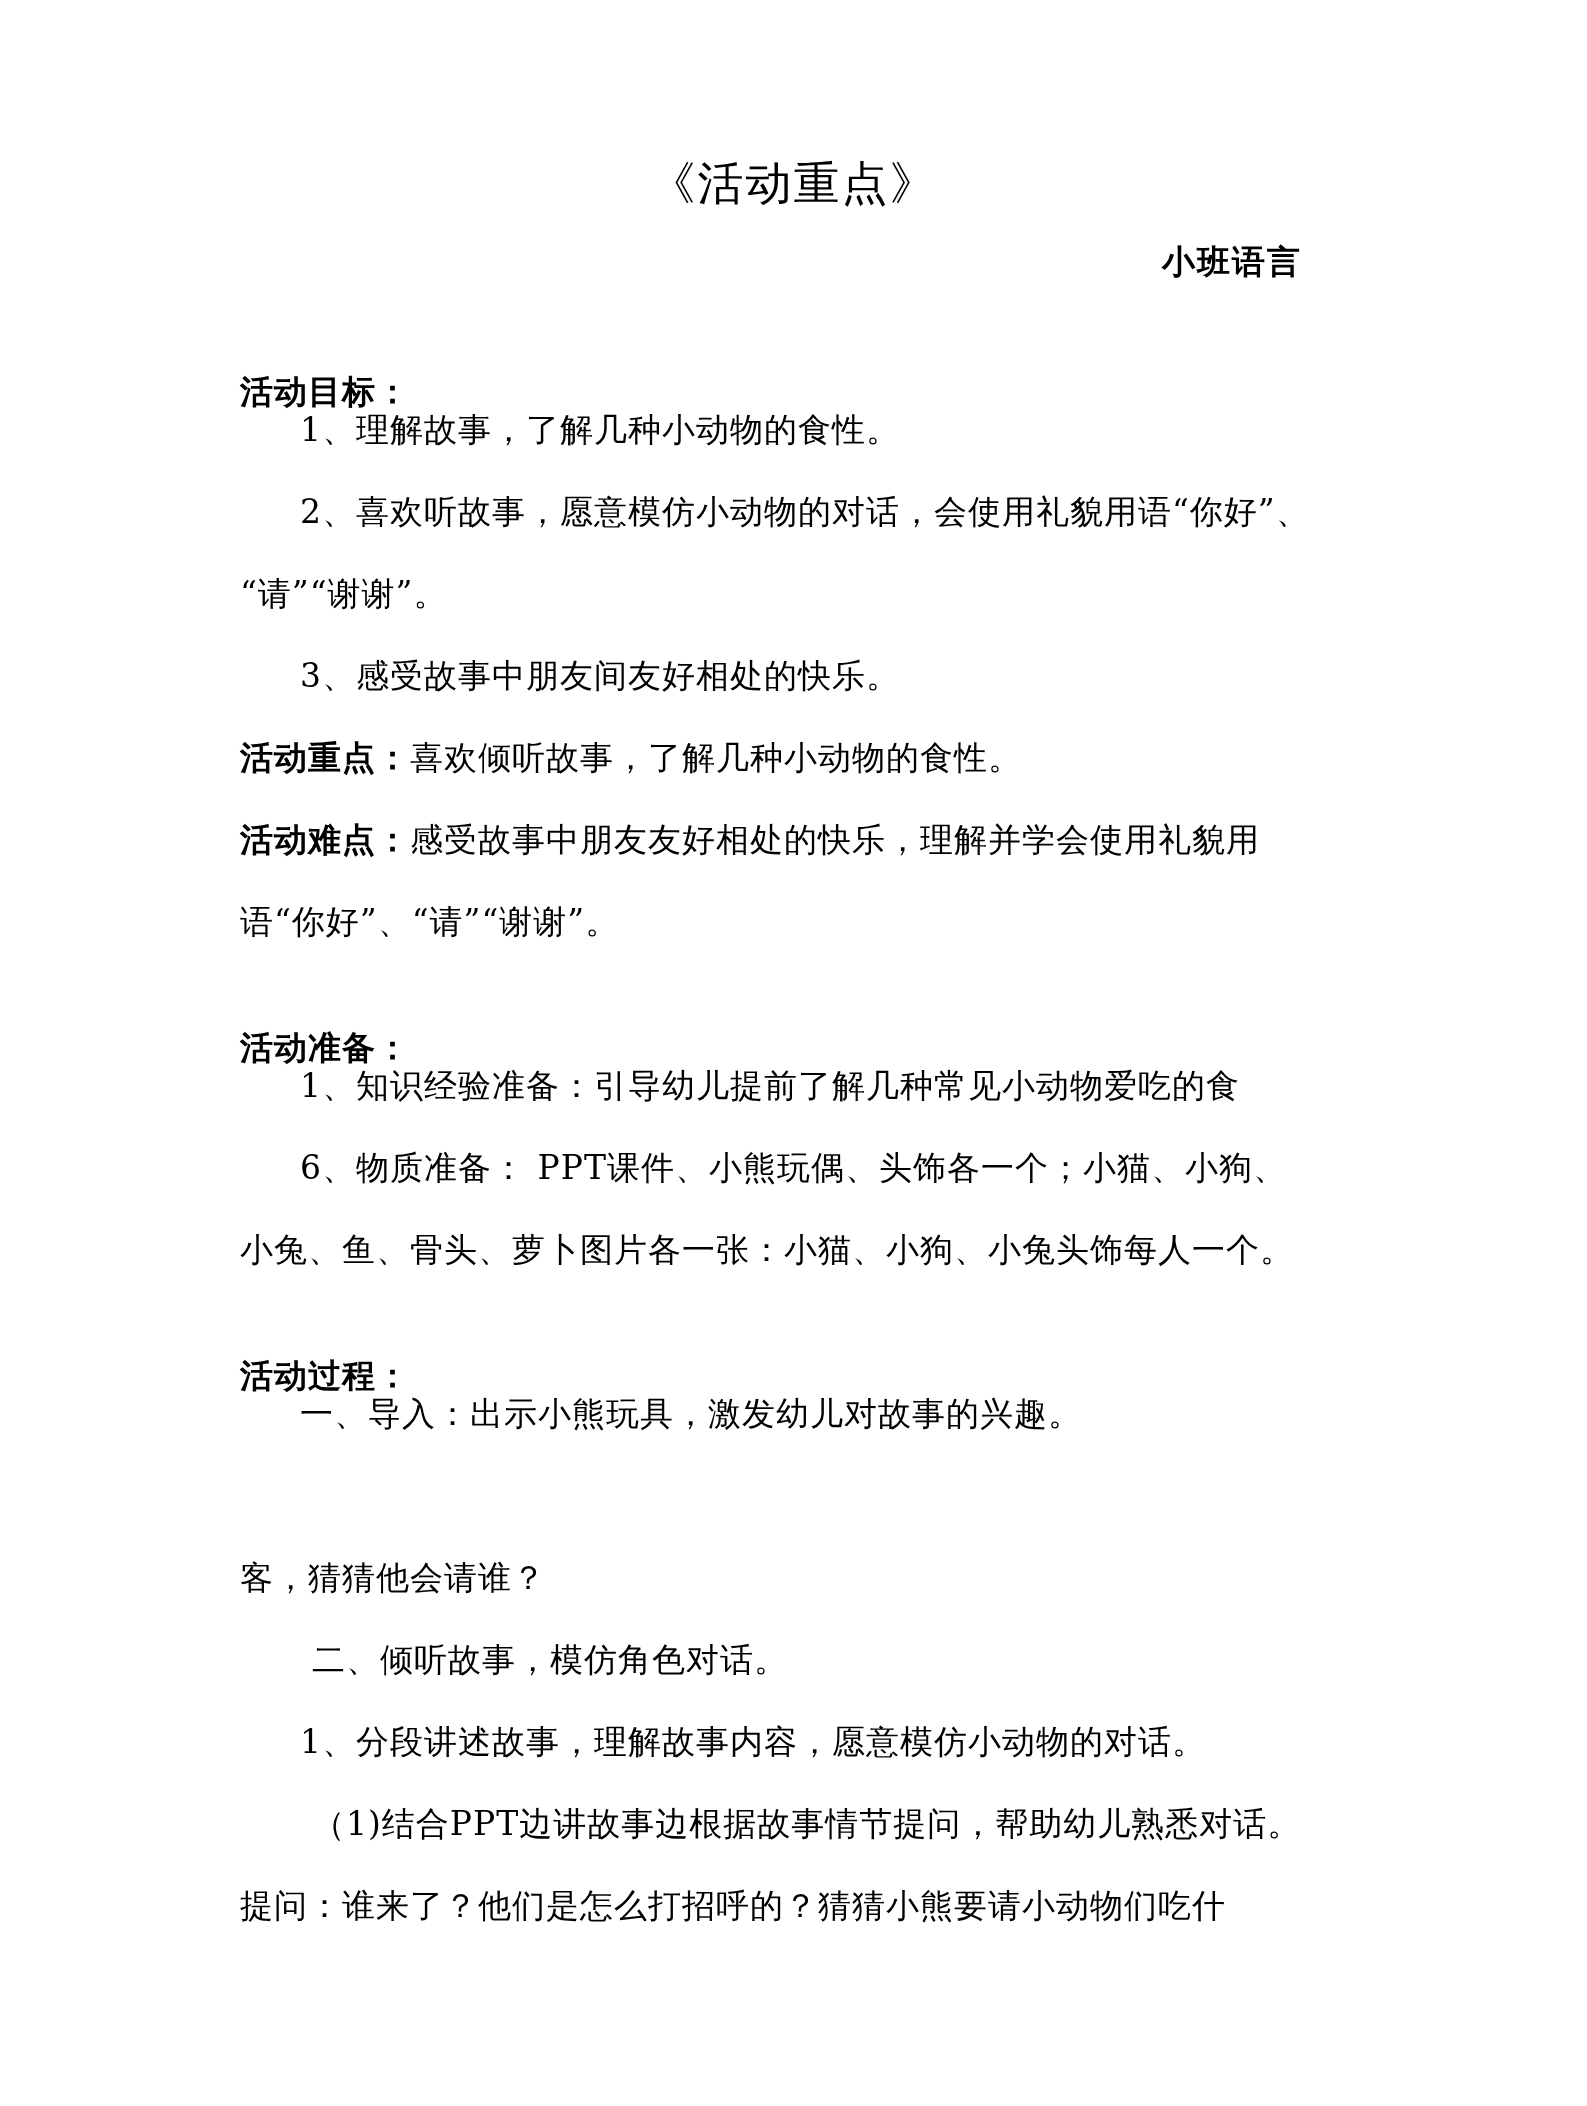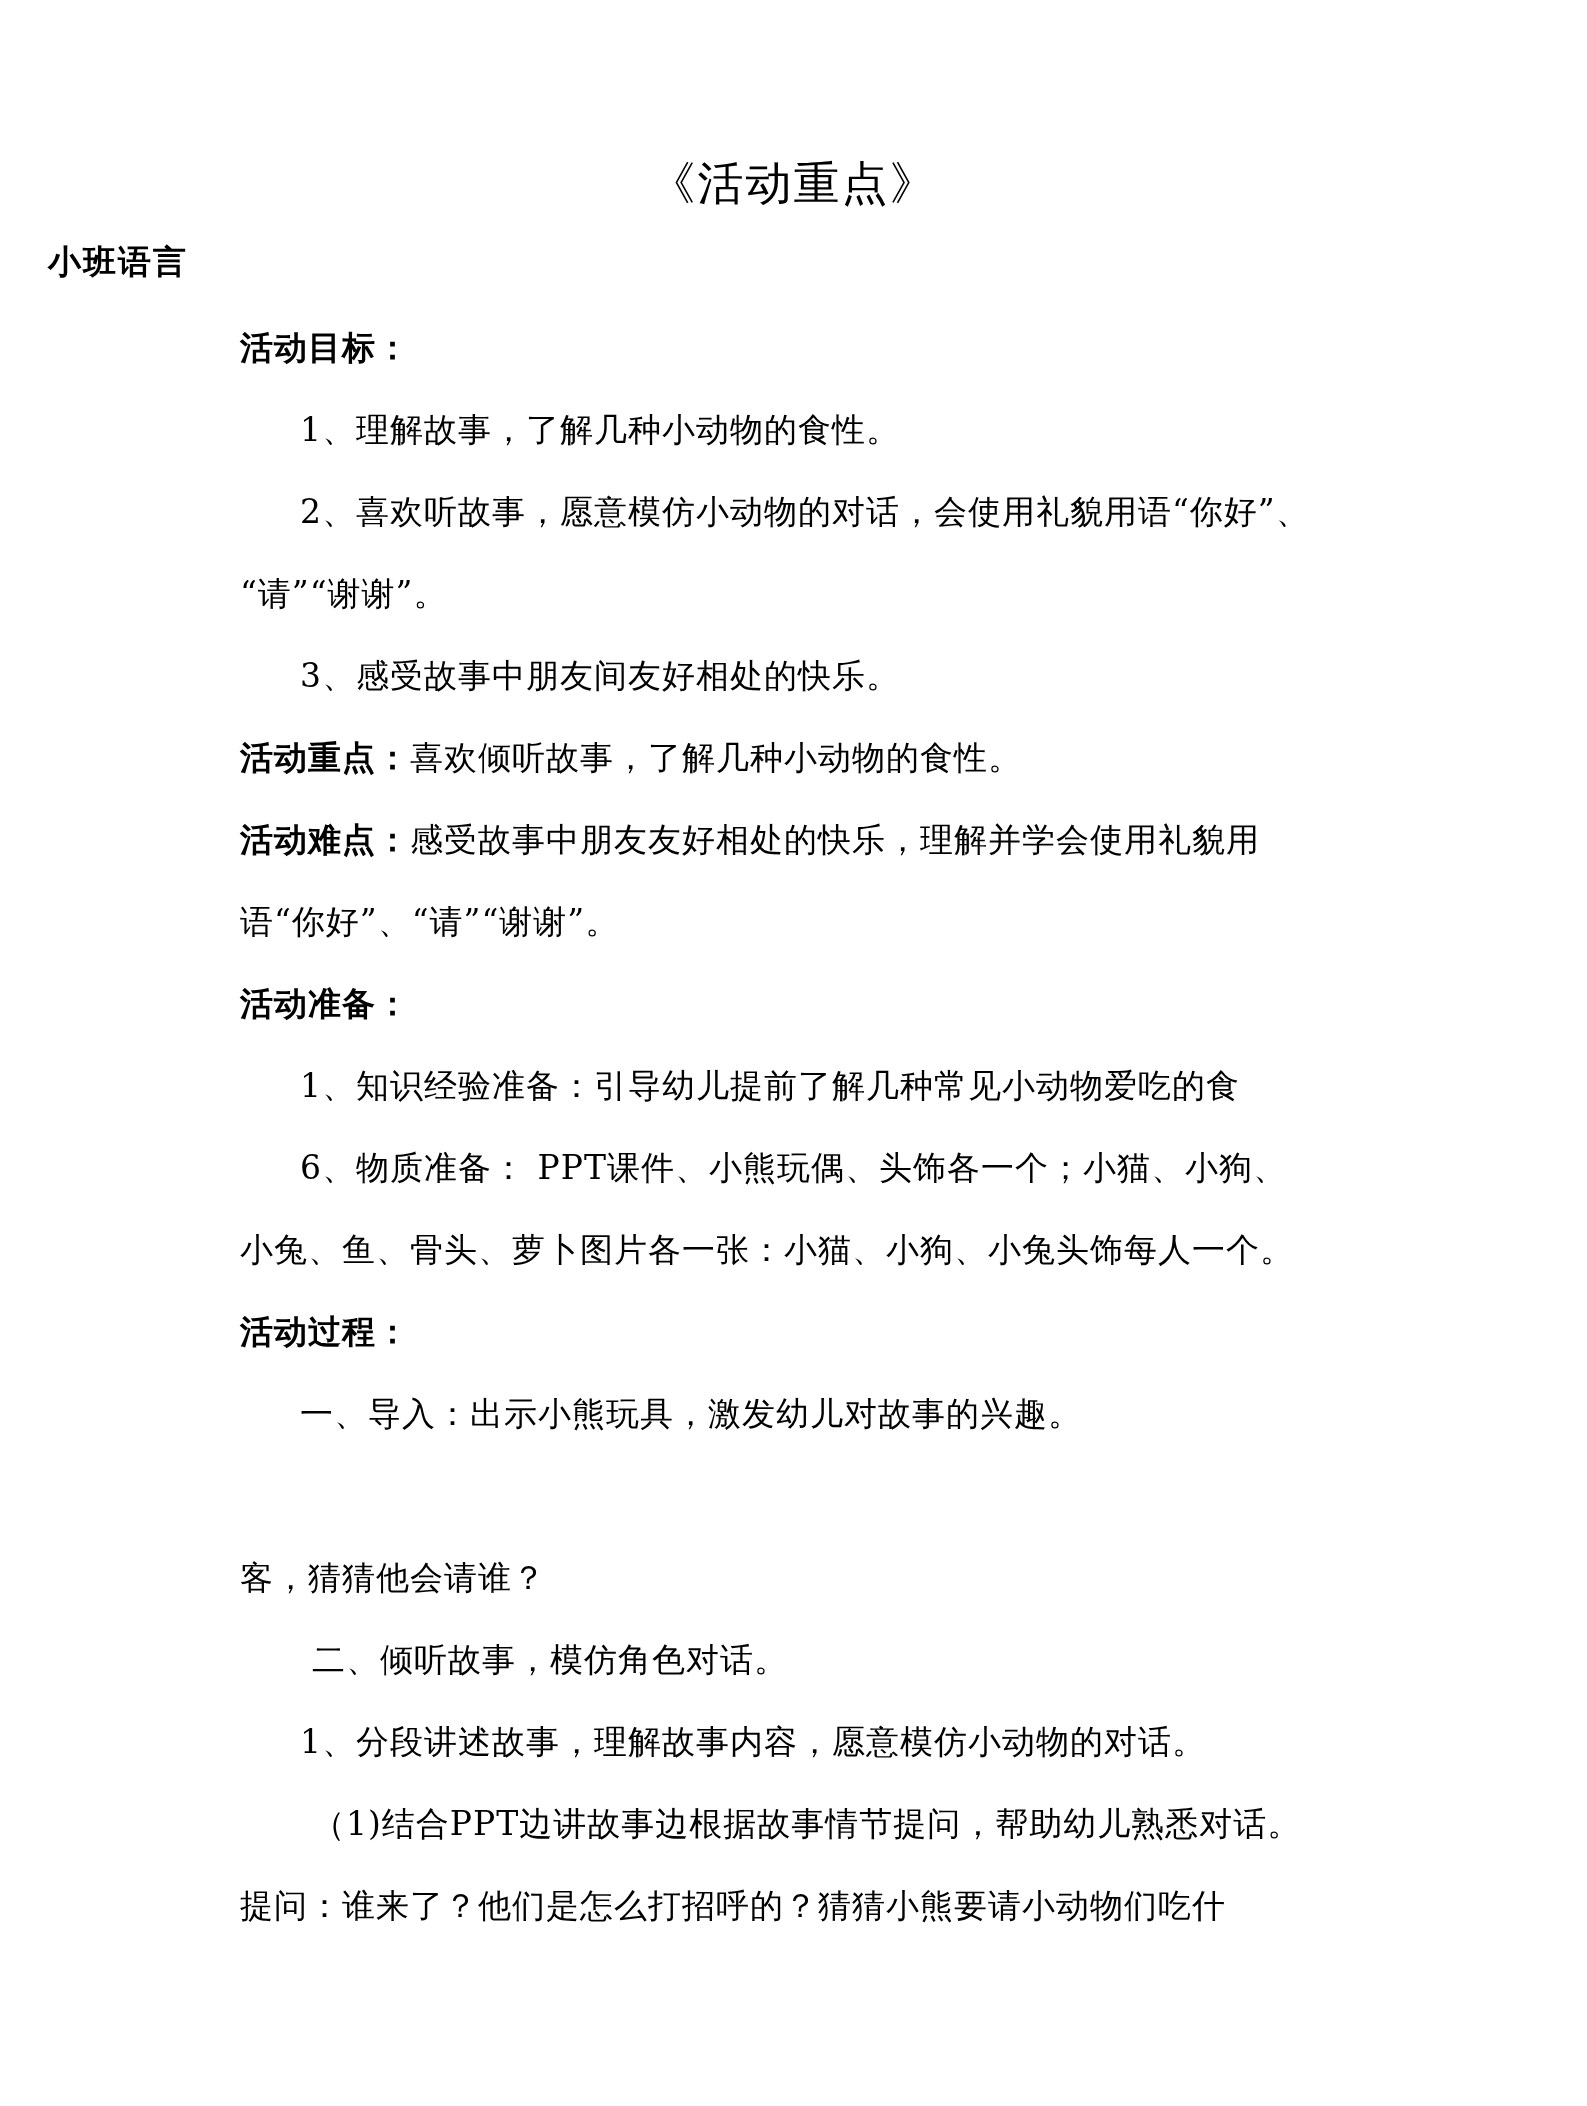--- a/index.html
+++ b/index.html
@@ -13,24 +13,24 @@
     position: absolute; left: 240px; white-space: nowrap;
     font-size: 33px; line-height: 40px; letter-spacing: 1px;
   }
   .indent { left: 300px; }
   .indent-sm { left: 312px; }
   .title {
     position: absolute; left: 0; width: 1587px; text-align: center;
     top: 155px; font-size: 46px; line-height: 56px; letter-spacing: 2px;
   }
   .subtitle {
-    position: absolute; left: 0; width: 1302px; text-align: left;
-    top: 242px; font-size: 33px; line-height: 40px; font-weight: bold; letter-spacing: 2px; padding-left: 48px;
+    position: absolute; left: 0; width: 1302px; text-align: right;
+    top: 242px; font-size: 33px; line-height: 40px; font-weight: bold; letter-spacing: 2px;
   }
-  .bold { font-weight: bold; }
+  .bold { font-weight: bold; margin-top: 44px; }
 </style>
 </head>
 <body>
 
 <div class="page">
   <div class="title">《活动重点》</div>
   <div class="subtitle">小班语言</div>
 
   <div class="line bold" style="top:328px">活动目标：</div>
   <div class="line indent" style="top:410px">1、理解故事，了解几种小动物的食性。</div>

